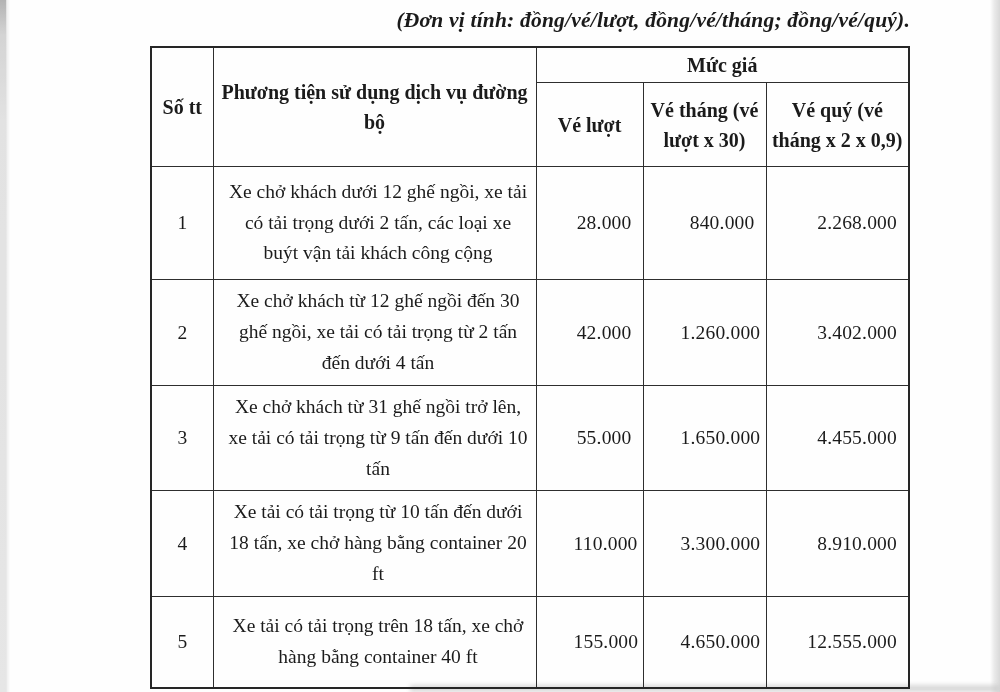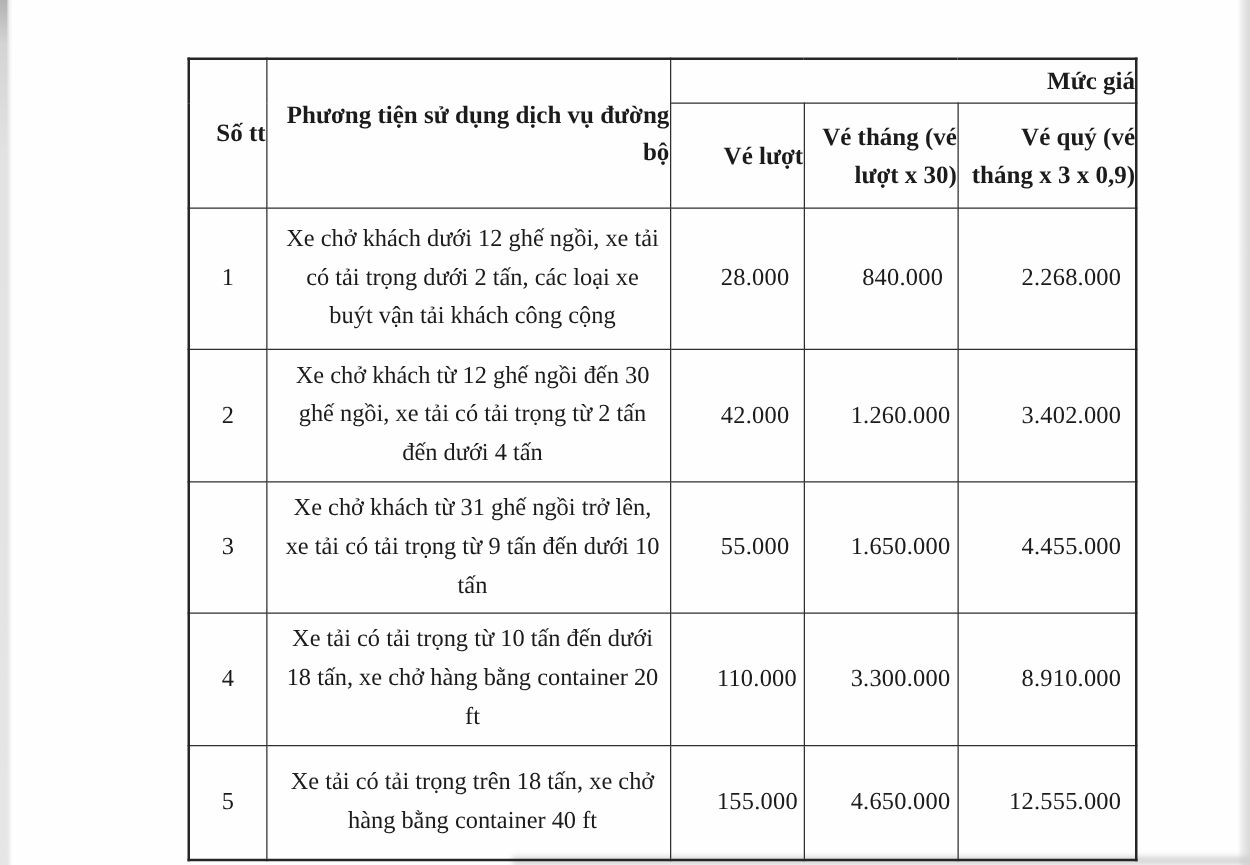--- a/index.html
+++ b/index.html
@@ -69,21 +69,21 @@
     border: 2px solid #262626;
   }
   .price-table th, .price-table td {
     border: 1.5px solid #2e2e2e;
     vertical-align: middle;
     overflow: hidden;
   }
   .price-table th {
     font-size: 20px;
     font-weight: bold;
-    text-align: right;
+    text-align: center;
     line-height: 1.5;
     padding: 2px 0;
   }
   .price-table td {
     font-size: 19.5px;
   }
   td.cell-stt {
     text-align: center;
   }
   td.cell-desc {
@@ -106,39 +106,40 @@
   tr.row-5 { height: 92px; }
 </style>
 </head>
 <body>
 
 <div class="page">
   <div class="edge-left"></div>
   <div class="edge-right"></div>
   <div class="edge-bottom"></div>
 
+  <div class="caption">(Đơn vị tính: đồng/vé/lượt, đồng/vé/tháng; đồng/vé/quý).</div>
 
   <table class="price-table">
     <colgroup>
       <col style="width:62px">
       <col style="width:323px">
       <col style="width:107px">
       <col style="width:123px">
       <col style="width:143px">
     </colgroup>
     <thead>
       <tr class="hdr-group">
         <th rowspan="2">Số tt</th>
         <th rowspan="2">Phương tiện sử dụng dịch vụ đường bộ</th>
         <th colspan="3">Mức giá</th>
       </tr>
       <tr class="hdr-sub">
         <th>Vé lượt</th>
         <th>Vé tháng (vé lượt x 30)</th>
-        <th>Vé quý (vé tháng x 3 x 0,9)</th>
+        <th>Vé quý (vé tháng x 2 x 0,9)</th>
       </tr>
     </thead>
     <tbody>
       <tr class="row-1">
         <td class="cell-stt">1</td>
         <td class="cell-desc">Xe chở khách dưới 12 ghế ngồi, xe tải có tải trọng dưới 2 tấn, các loại xe buýt vận tải khách công cộng</td>
         <td class="cell-num">28.000</td>
         <td class="cell-num">840.000</td>
         <td class="cell-num">2.268.000</td>
       </tr>

